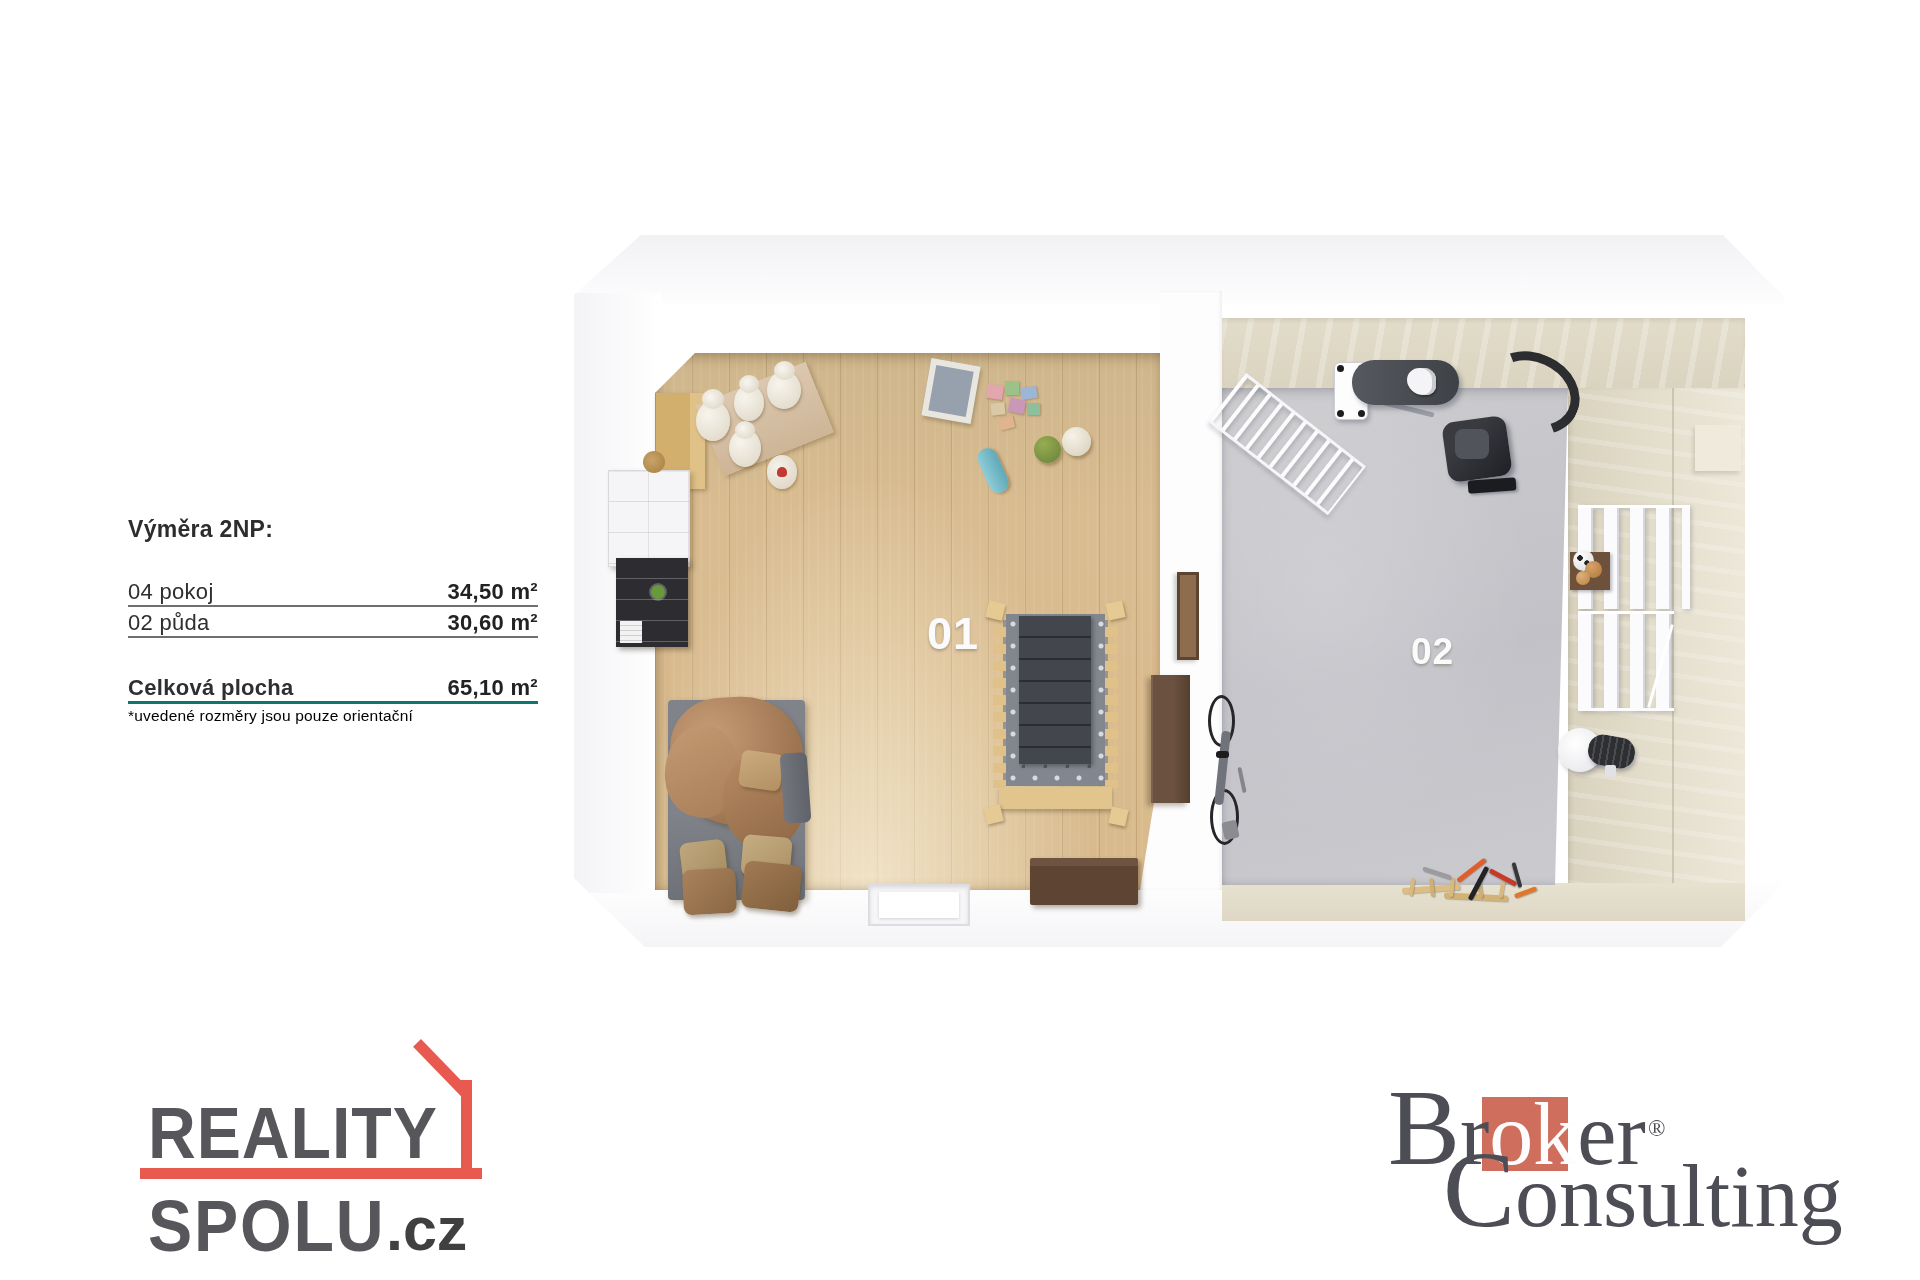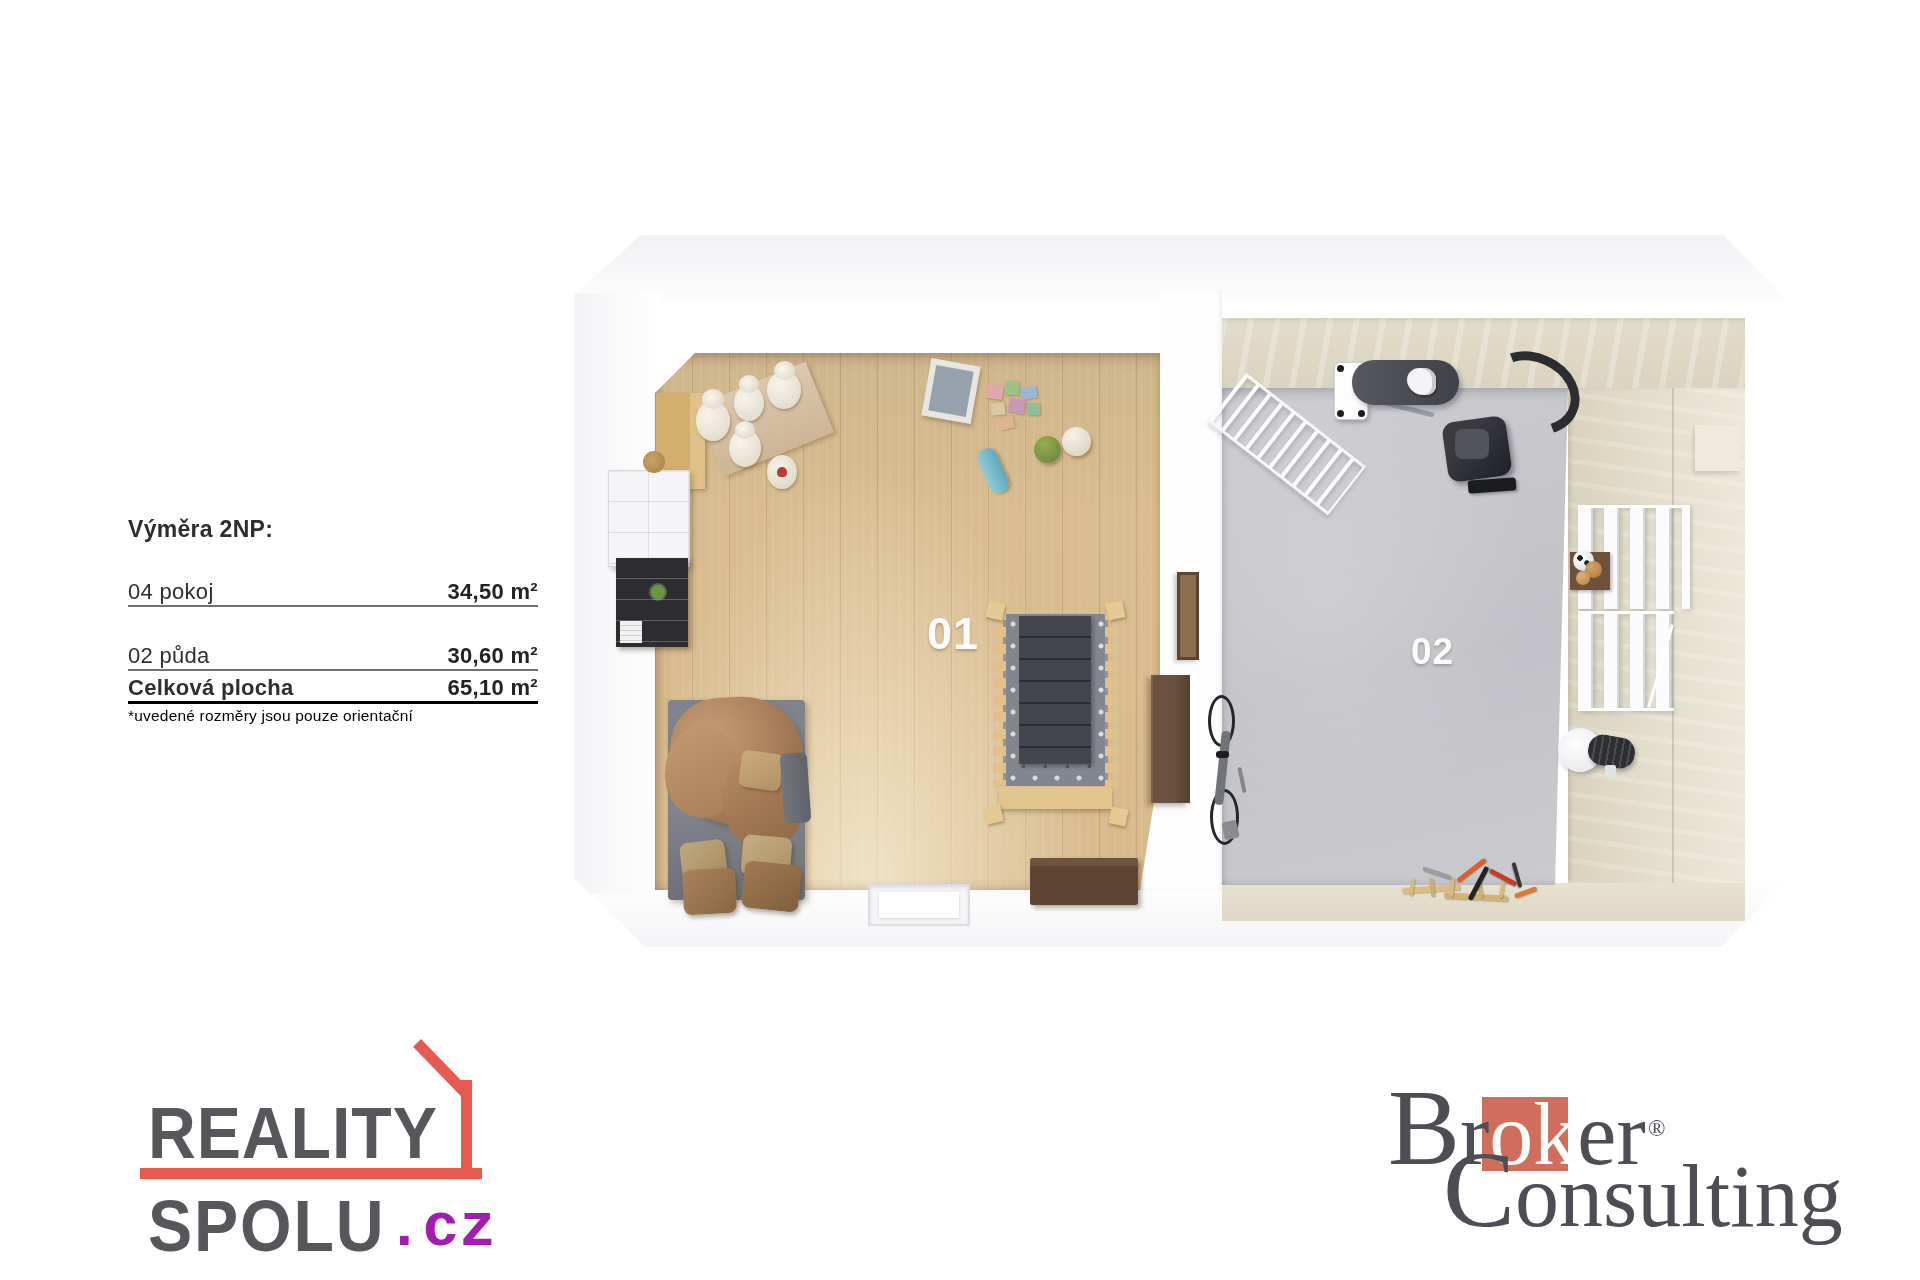--- a/index.html
+++ b/index.html
@@ -5,23 +5,23 @@
   * { margin:0; padding:0; box-sizing:border-box; }
   html,body { width:1920px; height:1280px; background:#ffffff; overflow:hidden;
               font-family:"Liberation Sans", sans-serif; }
   .abs { position:absolute; }
 
   
   #info-title { left:128px; top:516px; font-size:23px; font-weight:bold; color:#2d2d2f; letter-spacing:.3px; }
   .area-row  { left:128px; width:410px; height:27px; border-bottom:2px solid #6f6f72;
                display:flex; justify-content:space-between; align-items:flex-end;
                font-size:22px; color:#2f2f31; letter-spacing:.3px; }
-  #row-1 { top:580px; } #row-2 { top:644px; }
+  #row-1 { top:580px; } #row-2 { top:611px; }
   .area-row .val { font-weight:bold; color:#222224; }
-  #row-total { top:677px; border-bottom:3px solid #000000; }
+  #row-total { top:677px; border-bottom:3px solid #0f766e; }
   #row-total .lbl { font-weight:bold; }
   #footnote { left:128px; top:707px; font-size:15.5px; color:#000000; letter-spacing:.2px; }
 
   
   #plan { left:571px; top:233px; width:1219px; height:731px;
           background:linear-gradient(180deg,#f6f6f8 0%,#ffffff 10%,#ffffff 88%,#f2f2f5 100%);
           clip-path:polygon(70px 2px,1152px 2px,1213px 64px,1213px 650px,1150px 714px,74px 714px,3px 645px,3px 62px);
           filter:drop-shadow(0 6px 9px rgba(70,70,90,.13)) drop-shadow(0 1px 2px rgba(70,70,90,.10)); }
   #plan .wallface-top  { left:0; top:0; width:1219px; height:70px; background:linear-gradient(180deg,#f1f1f4,#fdfdfe); }
   #plan .wallface-left { left:0; top:60px; width:90px; height:600px; background:linear-gradient(90deg,#f3f3f6,#ffffff); }
@@ -209,21 +209,21 @@
   #tools .t8 { left:52px; top:2px;  width:35px; height:5px; background:#df5f2c; transform:rotate(-38deg); }
   #tools .t9 { left:86px; top:9px;  width:30px; height:5px; background:#c53b27; transform:rotate(28deg); }
   #tools .t10{ left:58px; top:15px; width:37px; height:5px; background:#232326; transform:rotate(-62deg); }
   #tools .t11{ left:102px;top:7px;  width:26px; height:4px; background:#37373a; transform:rotate(74deg); }
   #tools .t12{ left:20px; top:5px;  width:30px; height:4px; background:#9b9ba0; transform:rotate(18deg); }
   #tools .t13{ left:112px;top:24px; width:23px; height:5px; background:#e0772f; transform:rotate(-20deg); }
   #reality-word { left:148px; top:1092px; font-size:72px; font-weight:bold; color:#57565a;
     letter-spacing:1px; transform:scaleX(.92); transform-origin:left; }
   #spolu-word { left:148px; top:1185px; font-size:72px; font-weight:bold; color:#57565a;
     letter-spacing:2px; transform:scaleX(.92); transform-origin:left; }
-  #cz-word { left:386px; top:1194px; font-size:61px; font-weight:bold; color:#a21caf;font-family:Liberation Mono, monospace; }
+  #cz-word { left:386px; top:1194px; font-size:61px; font-weight:bold; color:#404040; }
   #reality-underline { left:140px; top:1168px; width:342px; height:11px; background:#e8594f; }
   #roof-diag { left:421px; top:1039px; width:70px; height:11px; background:#e8594f; transform:rotate(46deg); transform-origin:left top; }
   #roof-vert { left:461px; top:1080px; width:11px; height:99px; background:#e8594f; }
 
   #broker-square { left:1482px; top:1097px; width:86px; height:74px; background:#cf6e5c; }
   .broker-line { font-family:"Liberation Serif", serif; color:#4d4d55; line-height:1; white-space:nowrap; }
   #broker-line-1 { left:1388px; top:1074px; font-size:88px; }
   #broker-line-2 { left:1443px; top:1136px; font-size:88px; }
   .big-cap { font-size:108px; line-height:1; }
   .ok-white { color:#fdfdfd; }

